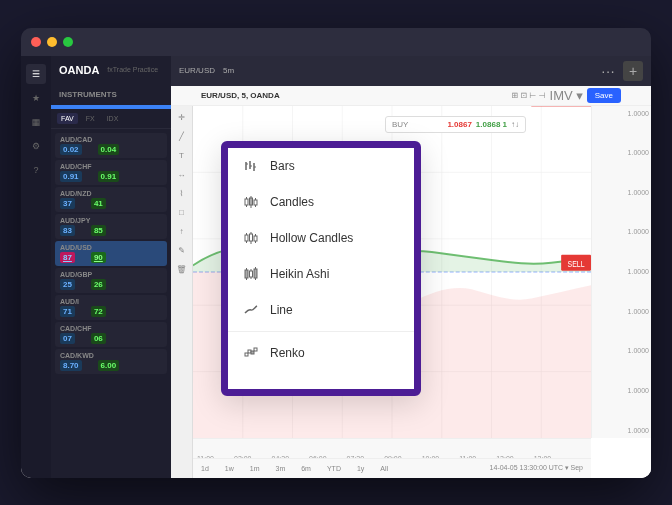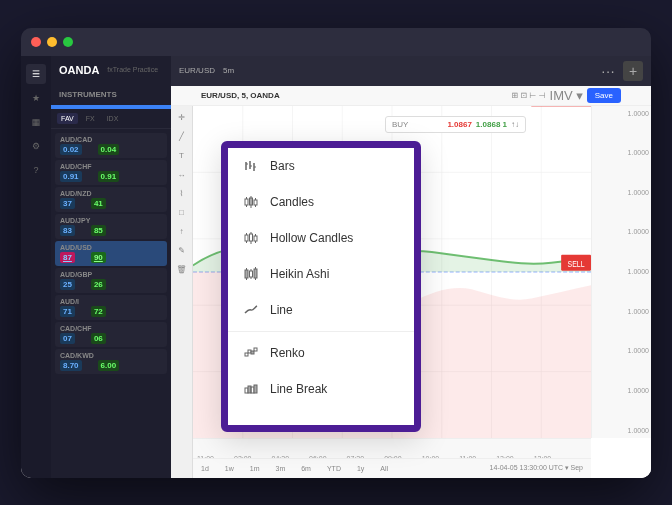--- a/index.html
+++ b/index.html
@@ -730,31 +730,20 @@
               <svg viewBox="0 0 14 14" fill="none" xmlns="http://www.w3.org/2000/svg">
                 <rect x="1" y="7" width="3" height="3" stroke="#666" stroke-width="1"></rect>
                 <rect x="4" y="4" width="3" height="3" stroke="#666" stroke-width="1"></rect>
                 <rect x="7" y="5" width="3" height="3" stroke="#666" stroke-width="1" fill="#aaa"></rect>
                 <rect x="10" y="2" width="3" height="3" stroke="#666" stroke-width="1"></rect>
               </svg>
             </div>
             <span>Renko</span>
           </div>
 
-          <div class="dropdown-item">
-            <div class="dropdown-icon">
-              <svg viewBox="0 0 14 14" fill="none" xmlns="http://www.w3.org/2000/svg">
-                <rect x="1" y="6" width="3" height="5" stroke="#666" stroke-width="1"></rect>
-                <rect x="4" y="4" width="3" height="7" stroke="#666" stroke-width="1" fill="#aaa"></rect>
-                <rect x="7" y="5" width="3" height="6" stroke="#666" stroke-width="1"></rect>
-                <rect x="10" y="3" width="3" height="8" stroke="#666" stroke-width="1" fill="#aaa"></rect>
-              </svg>
-            </div>
-            <span>Line Break</span>
-          </div>
 
           <div class="dropdown-item">
             
             
           </div>
 
         </div>
 
       </div>
 

